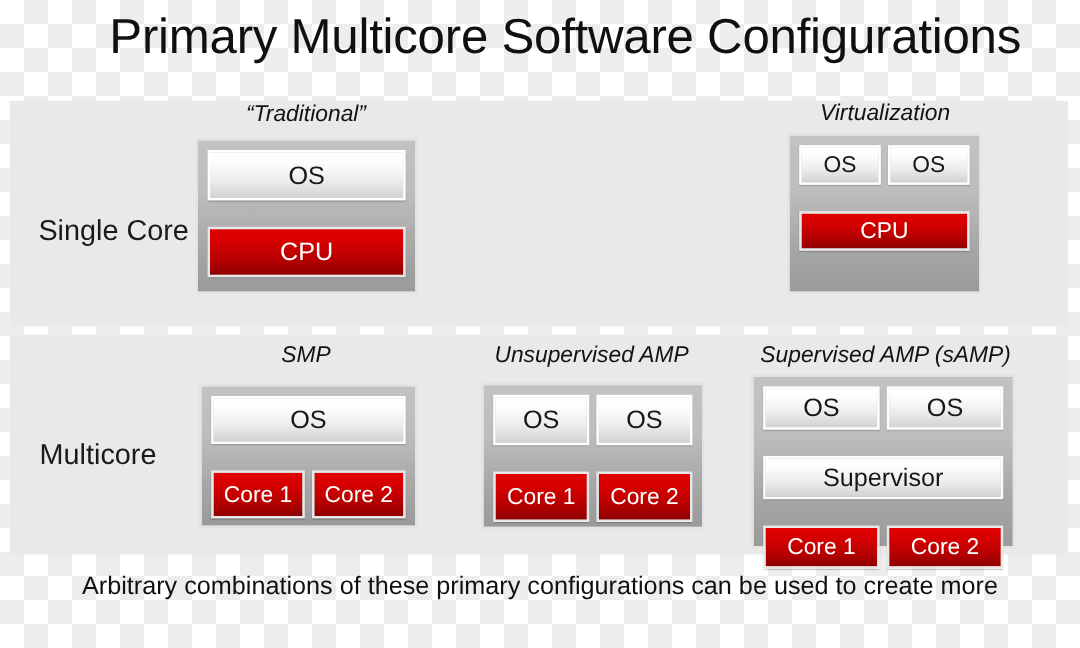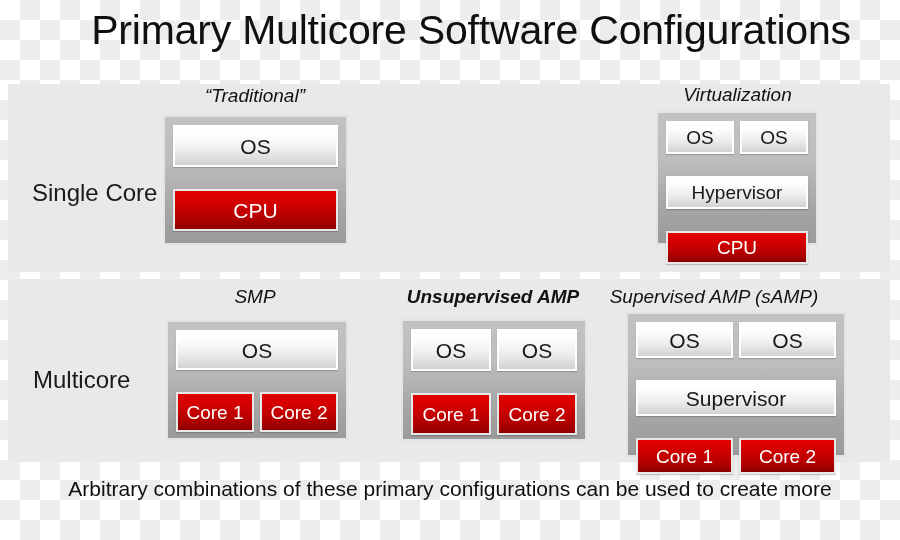--- a/index.html
+++ b/index.html
@@ -104,26 +104,26 @@
   #chip-virtualization{left:656px;top:111px;width:162px;height:134px;}
   #chip-virtualization .sw{height:33px;font-size:19px;}
   #chip-virtualization .hw{height:33px;font-size:19px;}
 
   
   #cap-smp{left:165px;top:286px;width:180px;}
   #chip-smp{left:166px;top:320px;width:182px;height:120px;}
   #chip-smp .sw{height:40px;}
   #chip-smp .hw{height:40px;font-size:19px;}
 
-  #cap-uamp{left:398px;top:286px;width:190px;font-weight:bold;}
+  #cap-uamp{left:398px;top:286px;width:190px;}
   #chip-uamp{left:401px;top:319px;width:186px;height:122px;}
   #chip-uamp .sw{height:42px;}
   #chip-uamp .hw{height:42px;font-size:19px;}
 
-  #cap-samp{left:596px;top:286px;width:236px;}
+  #cap-samp{left:620px;top:286px;width:236px;}
   #chip-samp{left:626px;top:312px;width:220px;height:145px;}
   #chip-samp .sw{height:36px;}
   #chip-samp .hw{height:36px;font-size:19px;}
 
   
   .footer{
     position:absolute;left:0;top:474px;width:900px;
     text-align:center;
     font-size:21px;line-height:30px;
     color:#101010;
@@ -151,23 +151,20 @@
 </div>
 
 <div class="caption" id="cap-virtualization">Virtualization</div>
 
 <div class="chip" id="chip-virtualization">
   <div class="chip-row">
     <div class="sw">OS</div>
     <div class="sw">OS</div>
   </div>
   <div class="chip-row">
-    <div class="sw">Hypervisor</div>
-  </div>
-  <div class="chip-row">
     <div class="hw">CPU</div>
   </div>
 </div>
 
 <div class="band" id="band-multi"></div>
 
 <div class="row-label" id="label-multicore">Multicore</div>
 
 <div class="caption" id="cap-smp">SMP</div>
 

